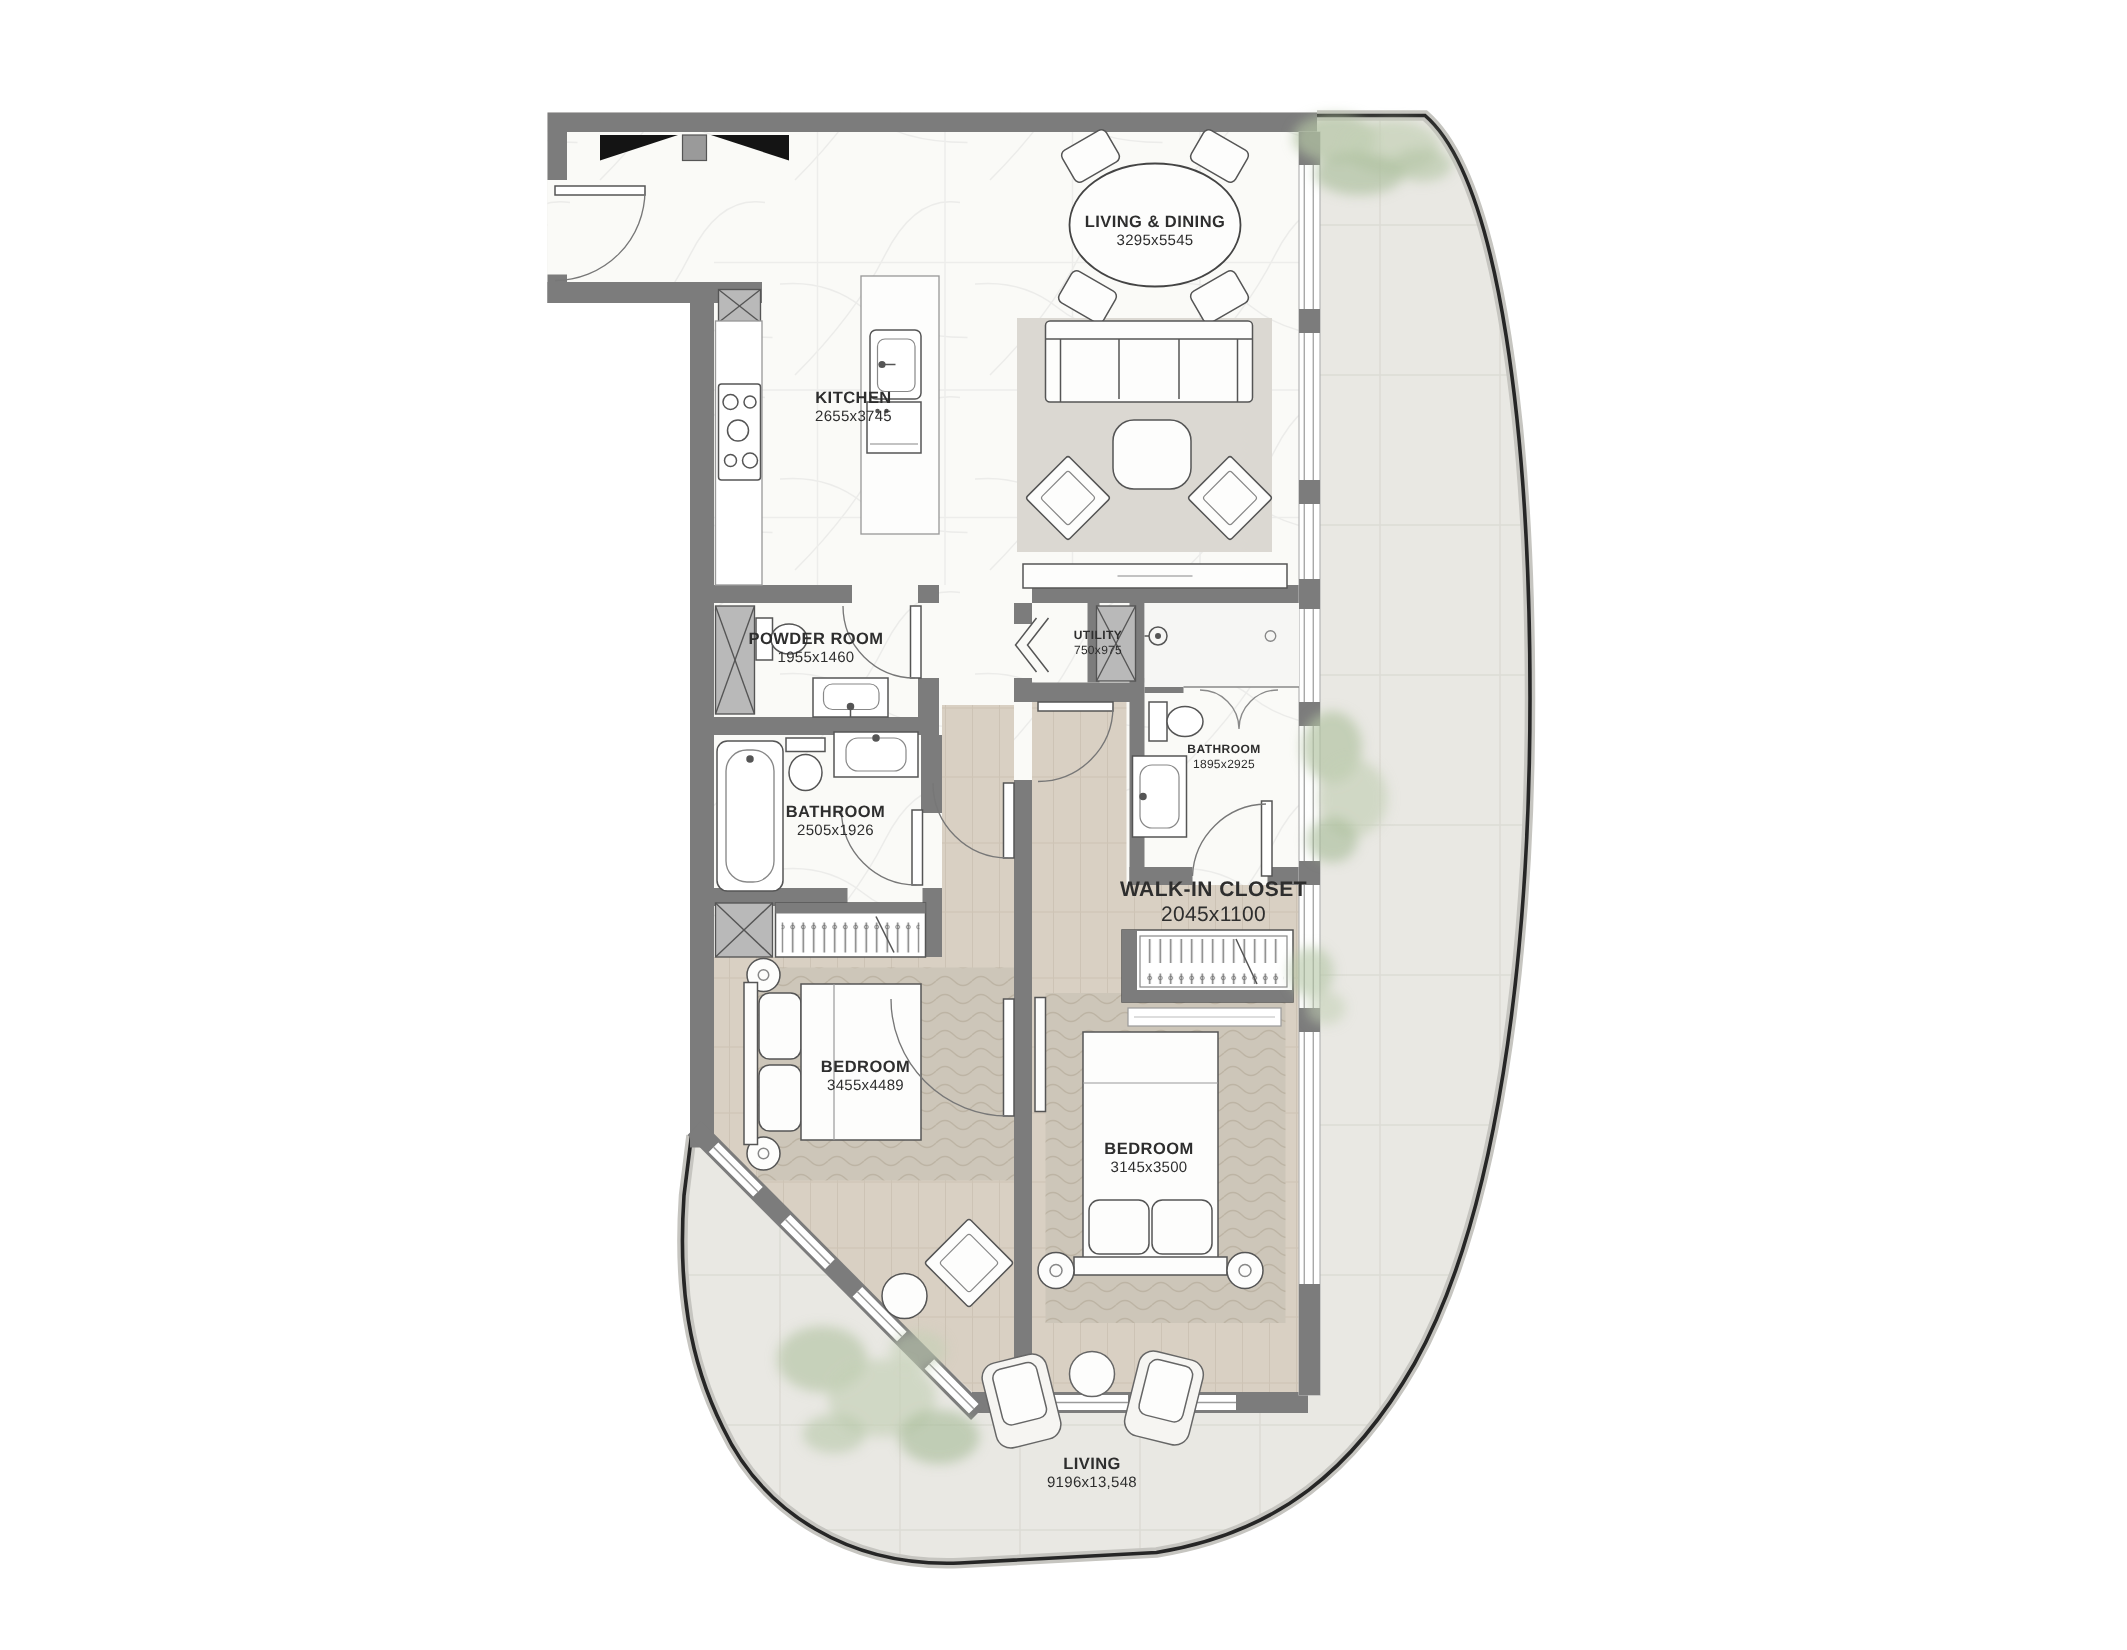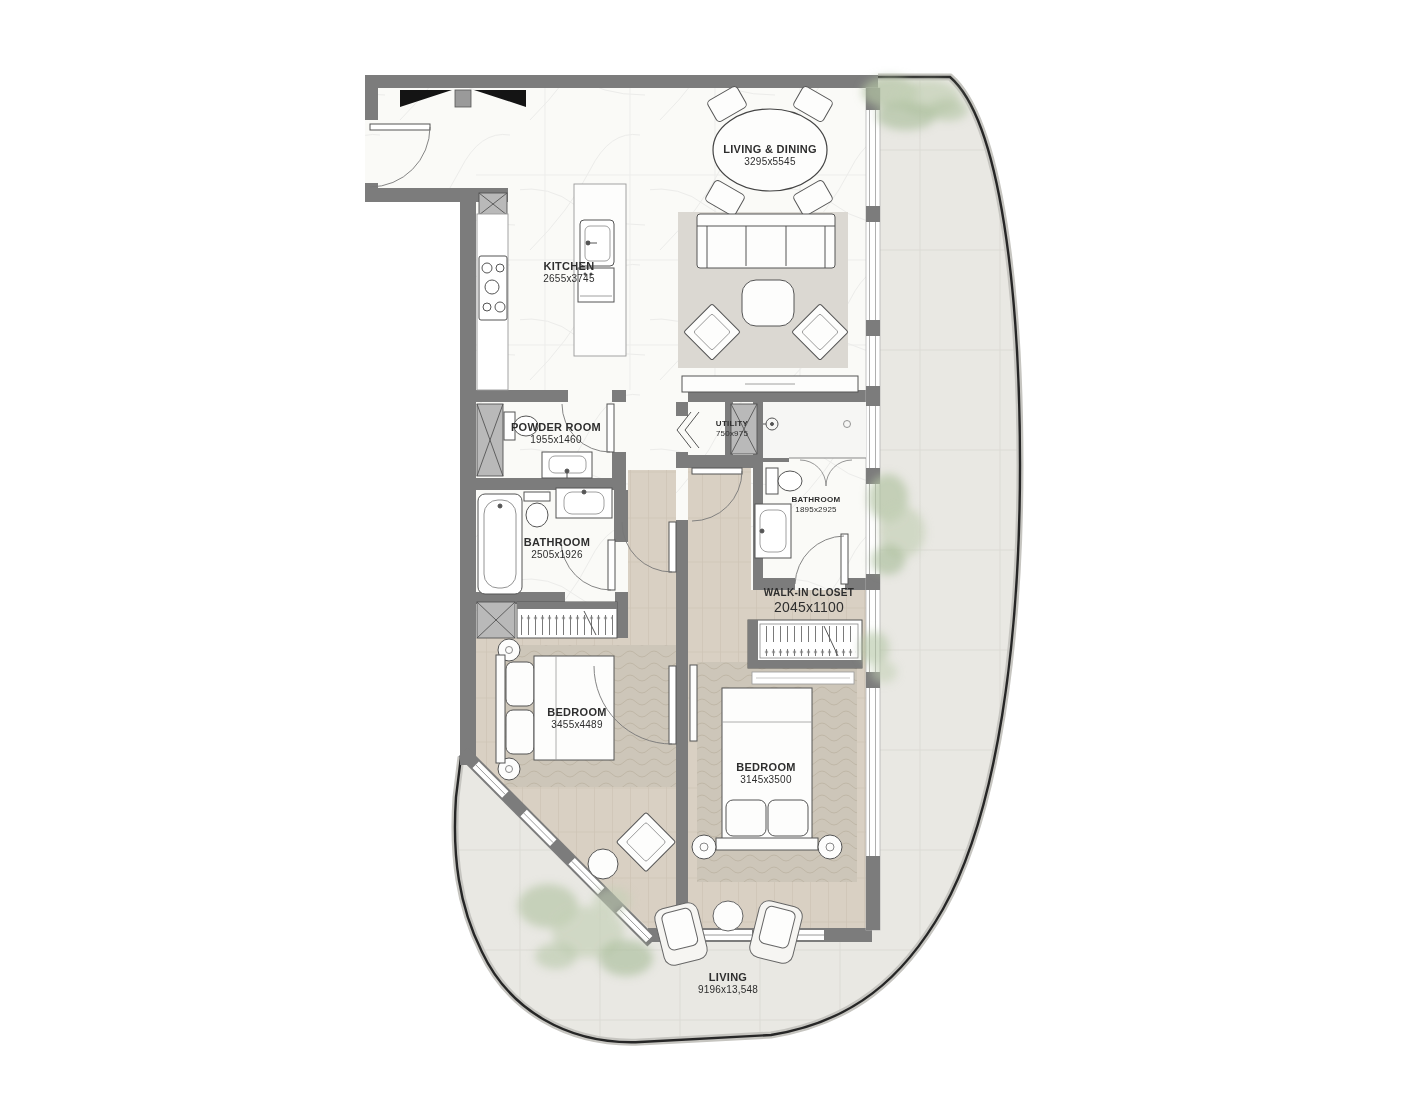--- a/index.html
+++ b/index.html
@@ -5,21 +5,21 @@
   html,body{margin:0;padding:0;background:#fff;}
   #stage{position:relative;width:1418px;height:1100px;background:#ffffff;overflow:hidden;
          font-family:"Liberation Sans",sans-serif;}
   #plan-svg{position:absolute;left:0;top:0;}
   .room-label{position:absolute;transform:translate(-50%,-50%);text-align:center;color:#2e2e2e;
               width:max-content;pointer-events:none;}
   .room-label .rn{font:700 11px/1.3 "Liberation Sans",sans-serif;letter-spacing:.3px;}
   .room-label .rd{font:400 10px/1.25 "Liberation Sans",sans-serif;letter-spacing:.2px;}
   .room-label.sm .rn{font-size:8px;}
   .room-label.sm .rd{font-size:8px;}
-  .room-label.md .rn{font-size:10px;}
+  .room-label.md .rn{font-size:14px;}
   .room-label.md .rd{font-size:14px;}
 </style>
 </head>
 <body>
 
 <div id="stage">
 
 <svg id="plan-svg" width="1418" height="1100" viewBox="0 0 1418 1100">
   <defs>
     <filter id="soften" x="-40%" y="-40%" width="180%" height="180%">
@@ -426,21 +426,21 @@
 </svg>
 
 <div class="room-label" style="left:770px;top:155px;">
   <div class="rn">LIVING &amp; DINING</div>
   <div class="rd">3295x5545</div>
 </div>
 <div class="room-label" style="left:546px;top:272px;margin-left:23px;">
   <div class="rn">KITCHEN</div>
   <div class="rd">2655x3745</div>
 </div>
-<div class="room-label" style="left:556px;top:433px;">
+<div class="room-label" style="left:544px;top:433px;">
   <div class="rn">POWDER ROOM</div>
   <div class="rd">1955x1460</div>
 </div>
 <div class="room-label sm" style="left:732px;top:429px;">
   <div class="rn">UTILITY</div>
   <div class="rd">750x975</div>
 </div>
 <div class="room-label sm" style="left:816px;top:505px;">
   <div class="rn">BATHROOM</div>
   <div class="rd">1895x2925</div>

